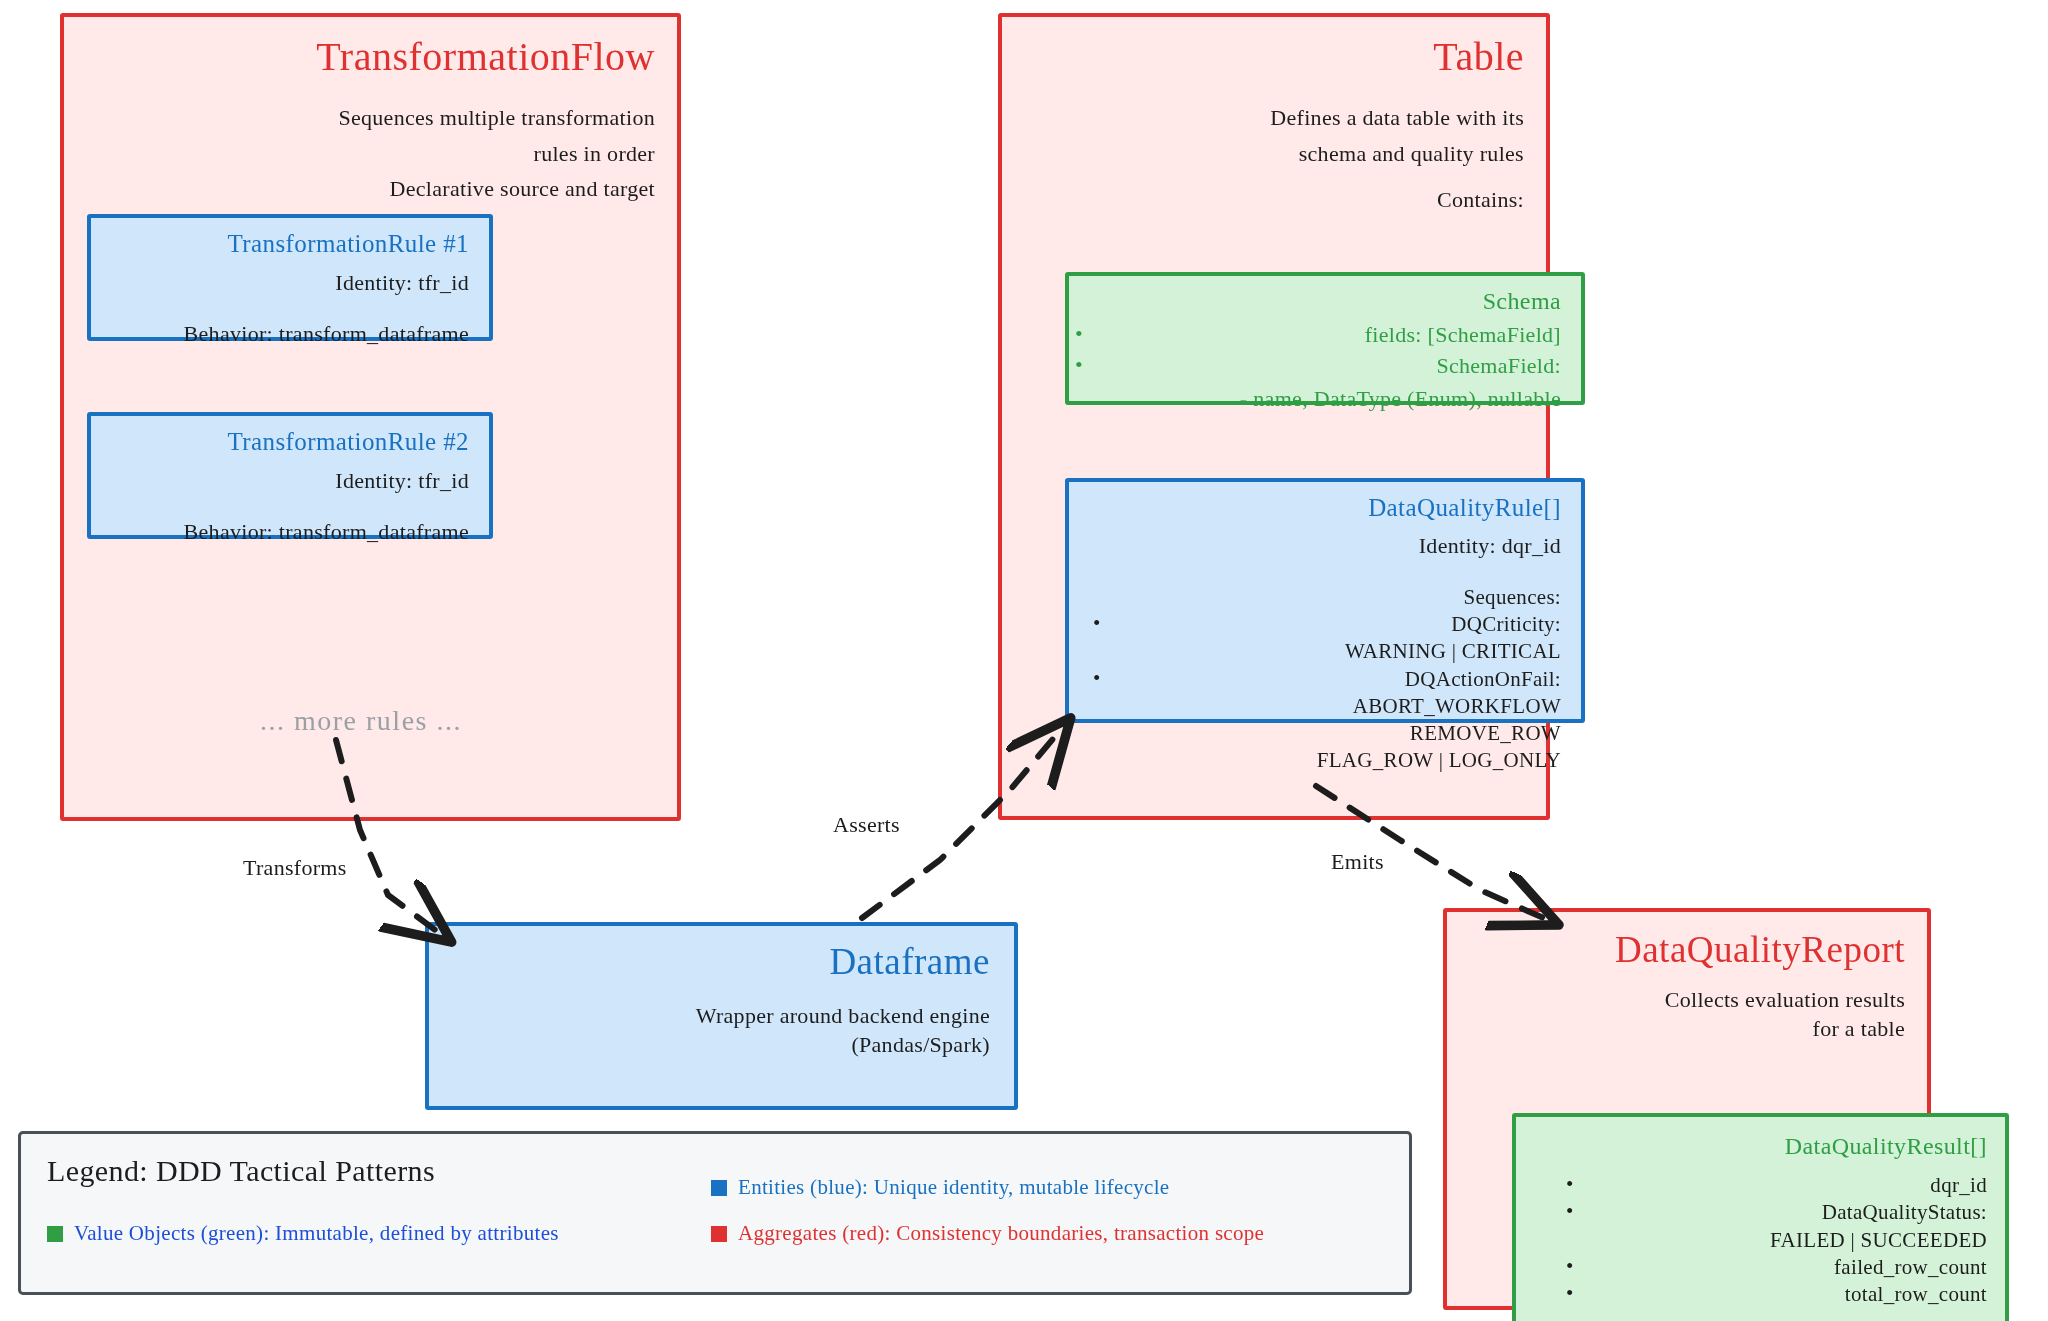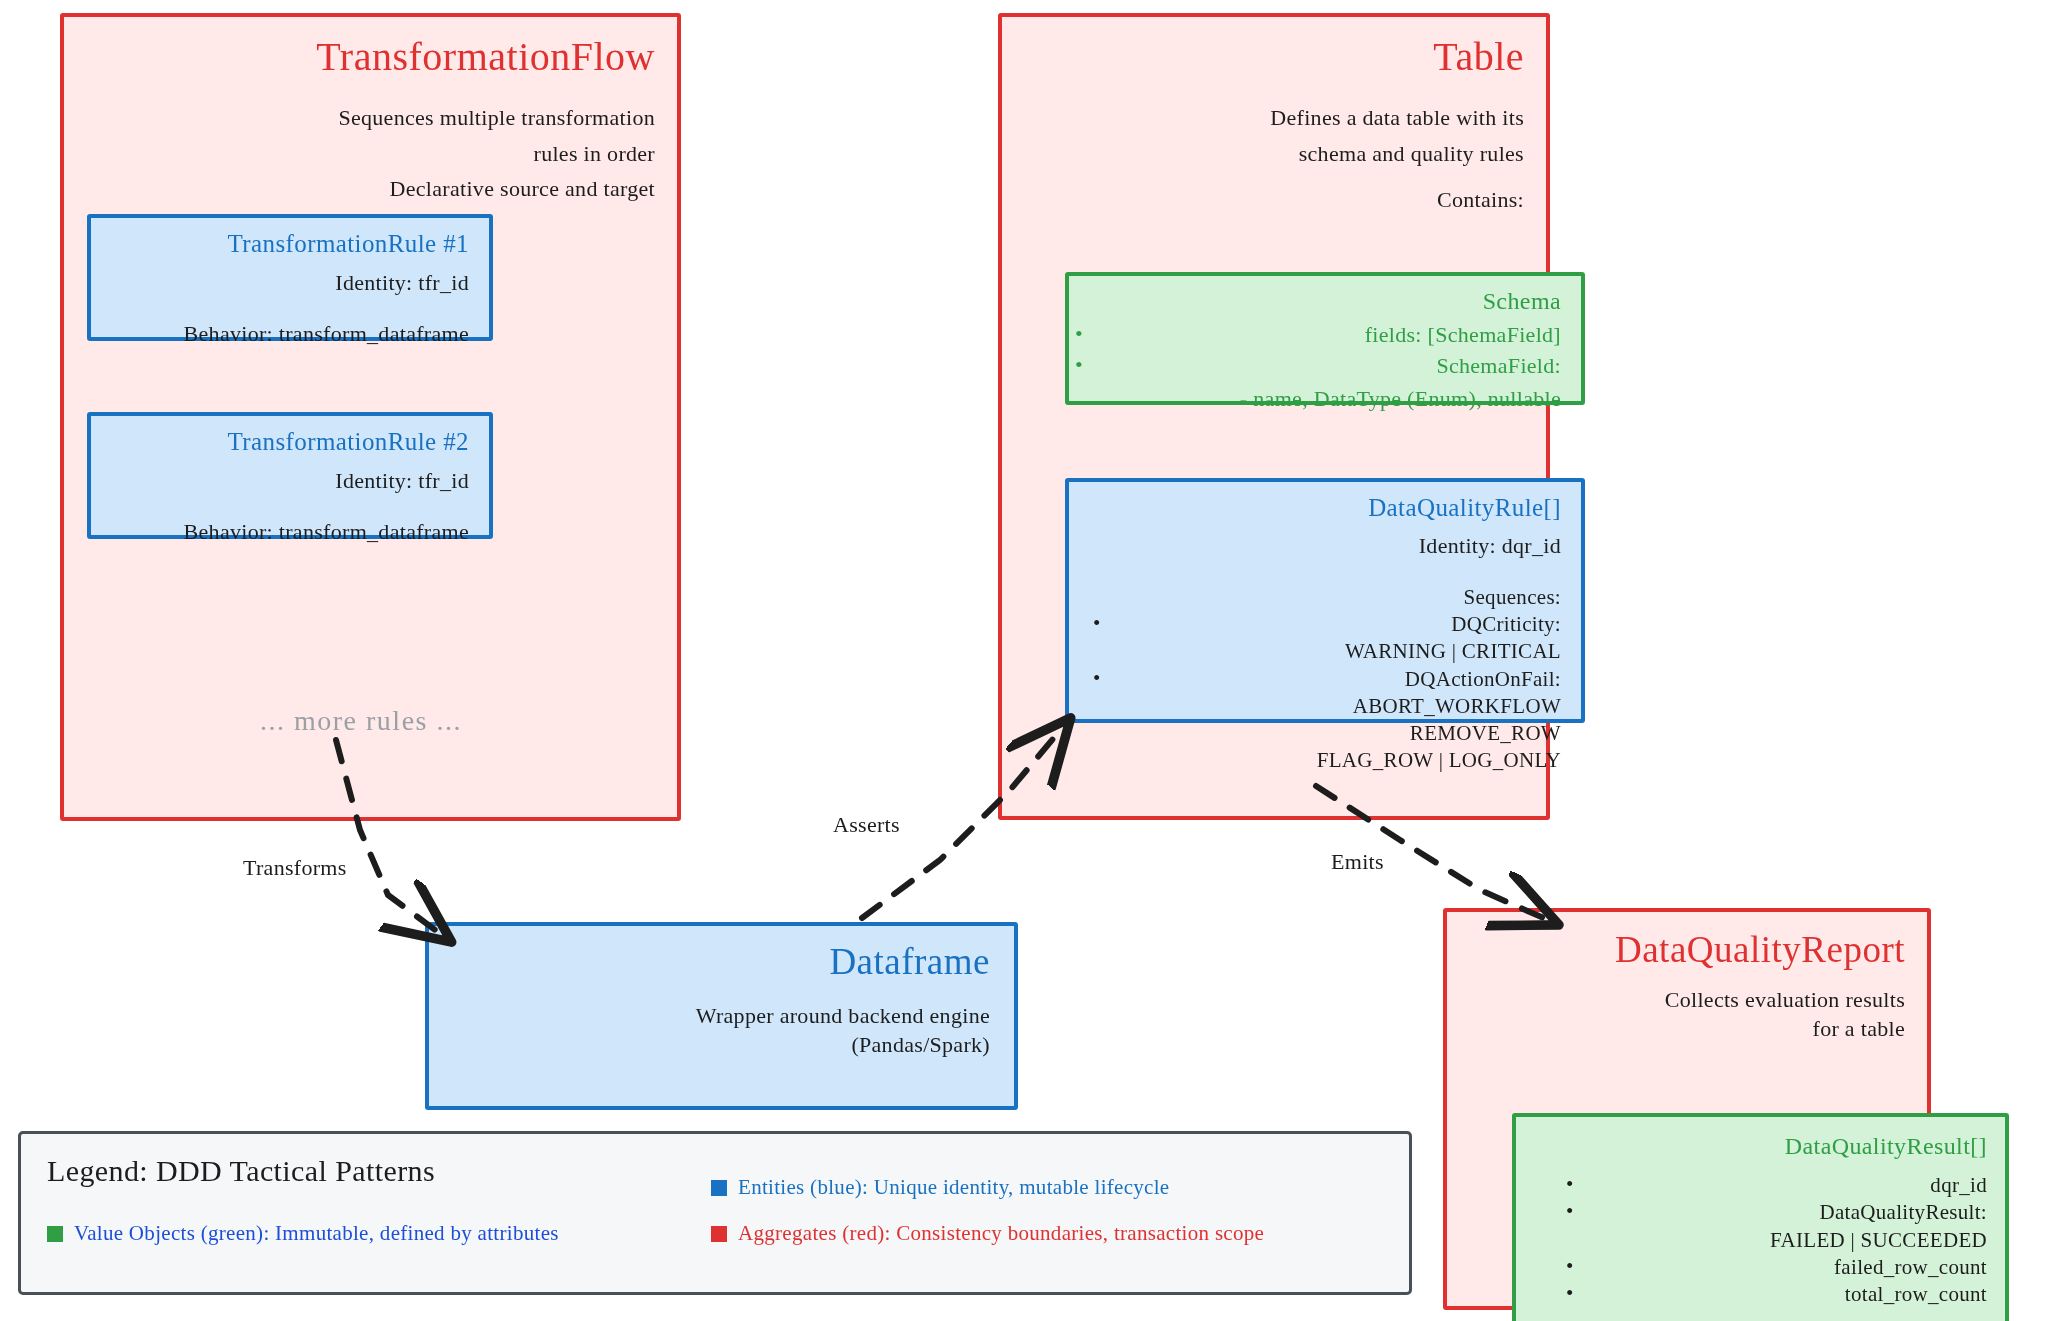--- a/index.html
+++ b/index.html
@@ -265,21 +265,21 @@
         <div>for a table</div>
       </div>
     </div>
 
     <div class="box vo-box" style="left:65px; top:201px; width:497px; height:234px;">
       <div style="padding:16px 18px 0 34px;">
         <div class="hand title-green">DataQualityResult[]</div>
         <ul class="bul hand body-dark-tight" style="margin-top:12px; padding-left:14px;">
           <li>dqr_id</li>
           <li>
-            <span>DataQualityResult:</span>
+            <span>DataQualityStatus:</span>
             <span class="sub" style="padding-left:10px;">FAILED | SUCCEEDED</span>
           </li>
           <li>failed_row_count</li>
           <li>total_row_count</li>
         </ul>
       </div>
     </div>
   </div>
 
   <div class="box legend-box" style="left:18px; top:1131px; width:1394px; height:164px;">

